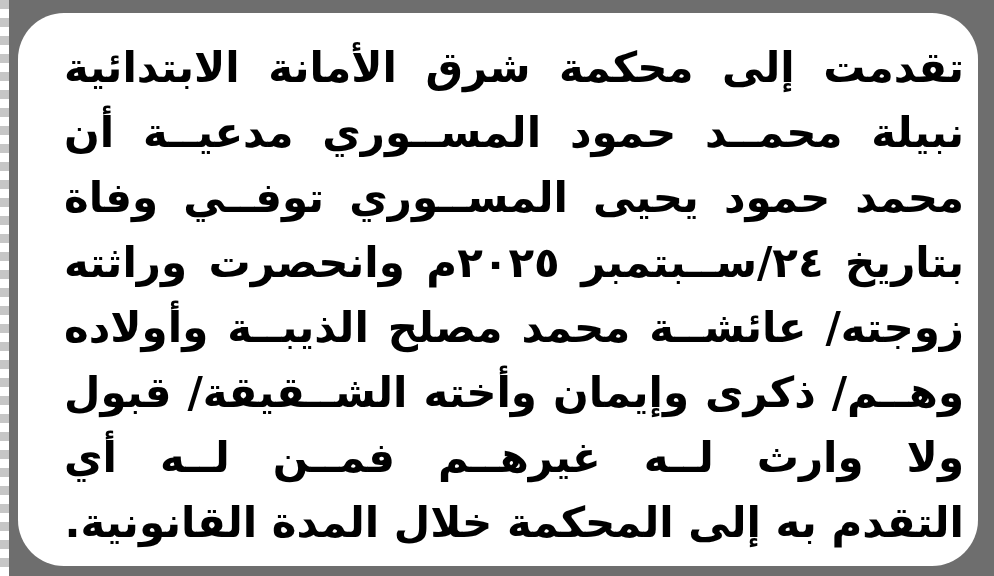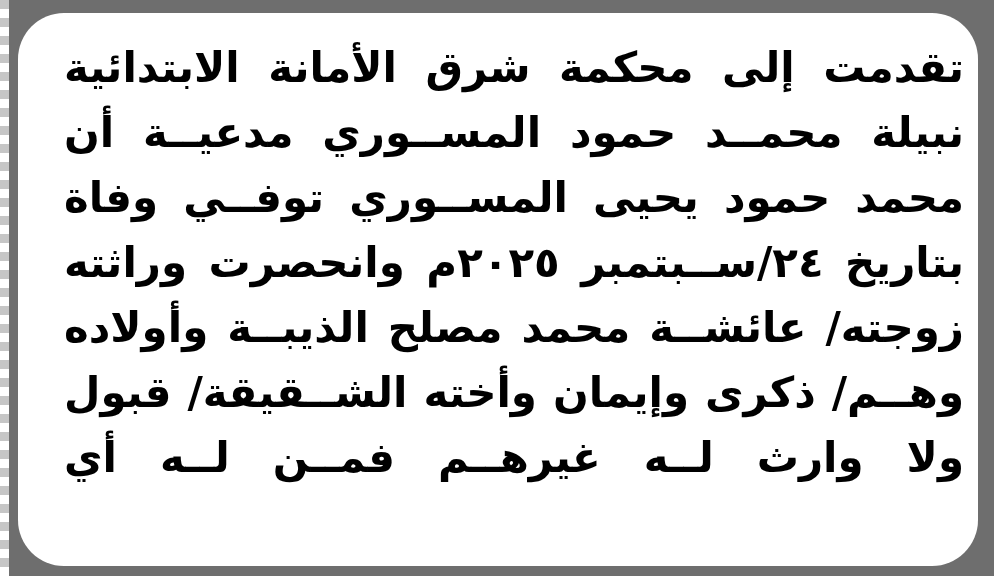--- a/index.html
+++ b/index.html
@@ -78,16 +78,17 @@
   <div class="frame">
     <div class="card">
       <div class="text-block">
         <div class="line">تقدمت إلى محكمة شرق الأمانة الابتدائية الأخت/</div>
         <div class="line">نبيلة محمــد حمود المســوري مدعيــة أن والدها/</div>
         <div class="line">محمد حمود يحيى المســوري توفــي وفاة طبيعية</div>
         <div class="line">بتاريخ ٢٤/ســبتمبر ٢٠٢٥م وانحصرت وراثته في</div>
         <div class="line">زوجته/ عائشــة محمد مصلح الذيبــة وأولاده منها</div>
         <div class="line">وهــم/ ذكرى وإيمان وأخته الشــقيقة/ قبول فقط،</div>
         <div class="line">ولا وارث لــه غيرهــم فمــن لــه أي اعتــراض عليه</div>
+        <div class="line last">التقدم به إلى المحكمة خلال المدة القانونية.</div>
       </div>
     </div>
   </div>
 </div>
 
 </body></html>

